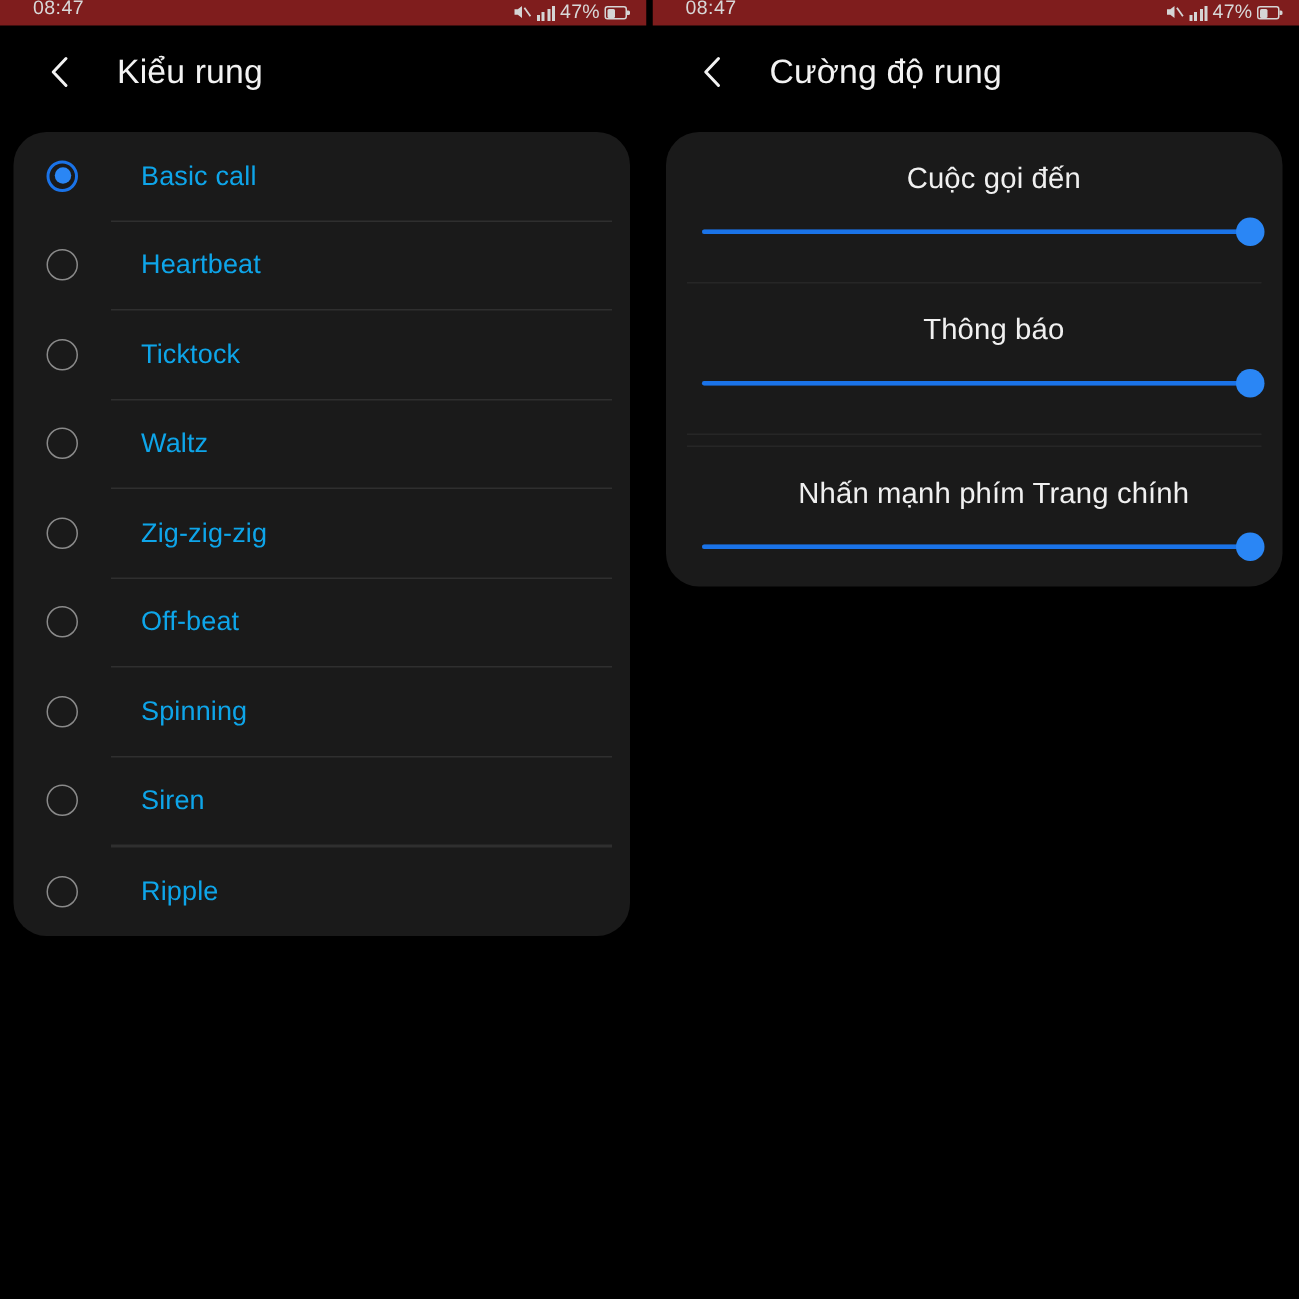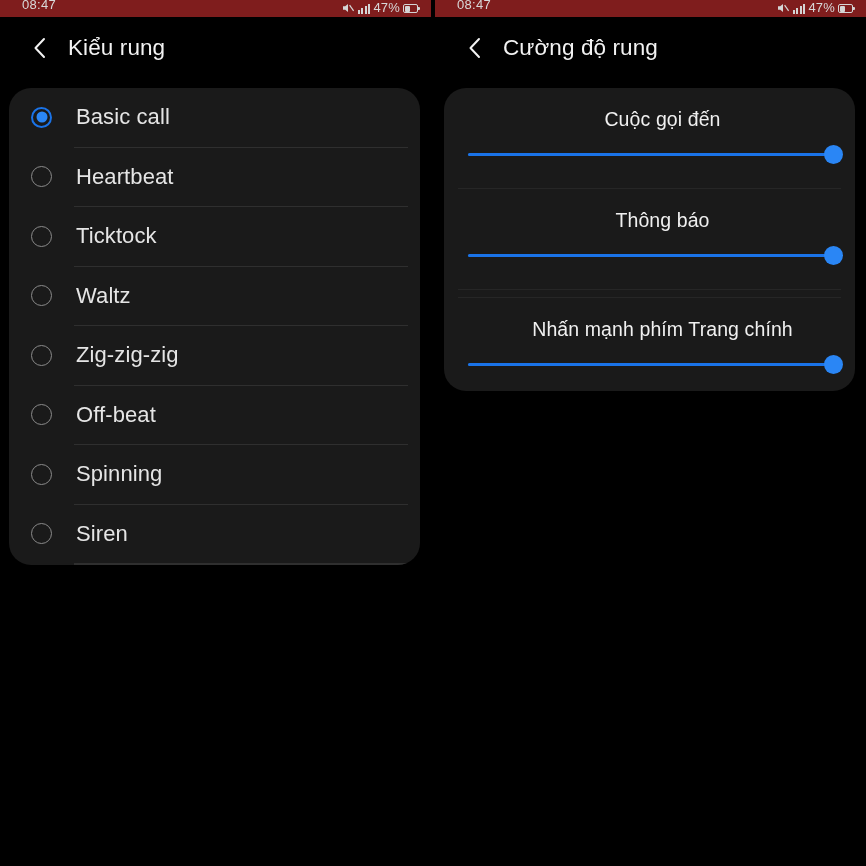--- a/index.html
+++ b/index.html
@@ -122,21 +122,21 @@
     width: 26px;
     height: 26px;
     display: flex;
     align-items: center;
     justify-content: center;
     flex: 0 0 auto;
     cursor: pointer;
   }
   .back-btn svg { display: block; }
   .appbar-title {
-    margin-left: 16px;
+    margin-left: 26px;
     font-size: 22.5px;
     color: #f2f2f2;
     font-weight: 400;
     letter-spacing: 0.1px;
     white-space: nowrap;
   }
 
   
   .card {
     margin: 9px 11px 0 9px;
@@ -171,23 +171,23 @@
     content: "";
     position: absolute;
     left: 50%; top: 50%;
     transform: translate(-50%, -50%);
     width: 11px;
     height: 11px;
     border-radius: 50%;
     background: #2a86f5;
   }
   .radio-label {
-    margin-left: 24px;
-    font-size: 22px;
-    color: #e5e5e5;
+    margin-left: 42px;
+    font-size: 18px;
+    color: #0ea5e9;
     letter-spacing: 0.1px;
     white-space: nowrap;
   }
   .row-divider {
     height: 1px;
     background: #2f2f2f;
     margin-left: 65px;
     margin-right: 12px;
   }
 
@@ -324,20 +324,24 @@
       <div class="row-divider"></div>
 
       <div class="radio-row">
         <span class="radio"></span>
         <span class="radio-label">Siren</span>
       </div>
       <div class="row-divider"></div>
 
       <div class="row-divider"></div>
 
+      <div class="radio-row">
+        <span class="radio"></span>
+        <span class="radio-label">Ripple</span>
+      </div>
 
     </div>
   </div>
 
   <div class="phone right">
 
     <div class="statusbar">
       <div class="status-time">08:47</div>
       <div class="status-right">
         <span class="ic-mute">

